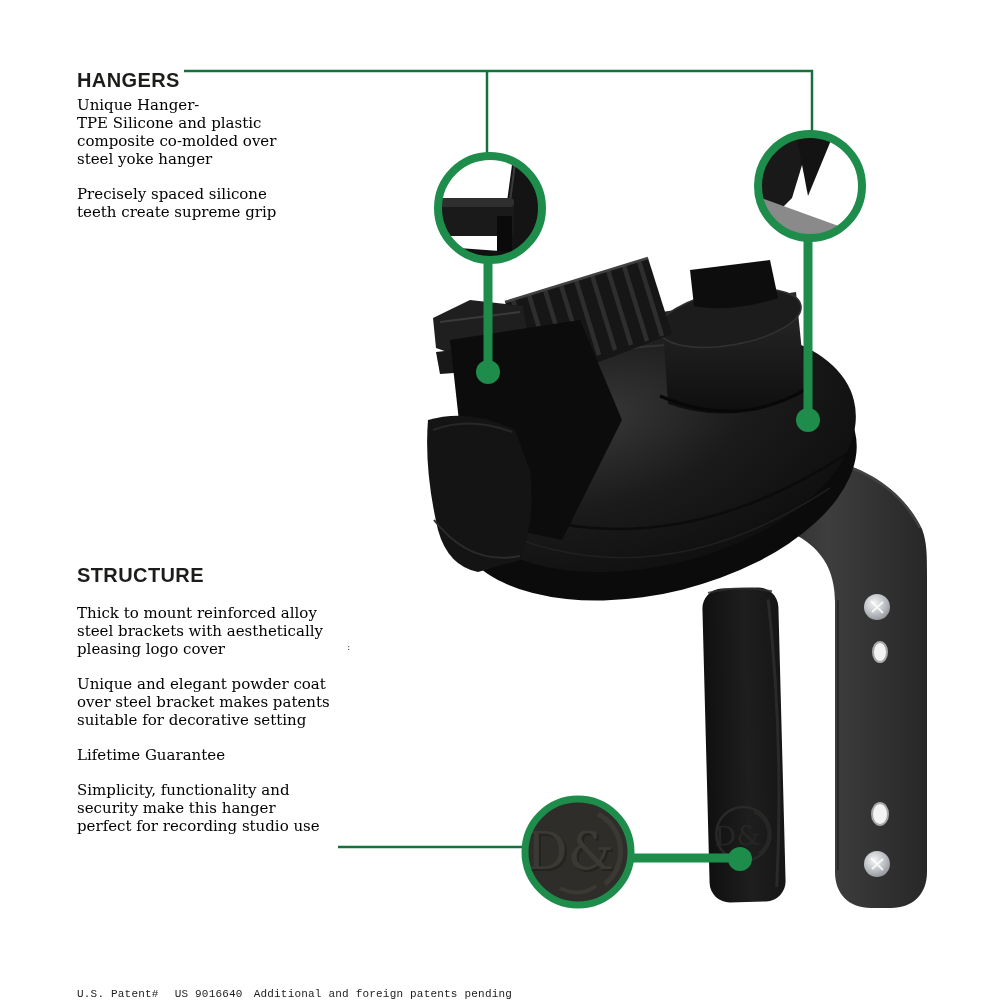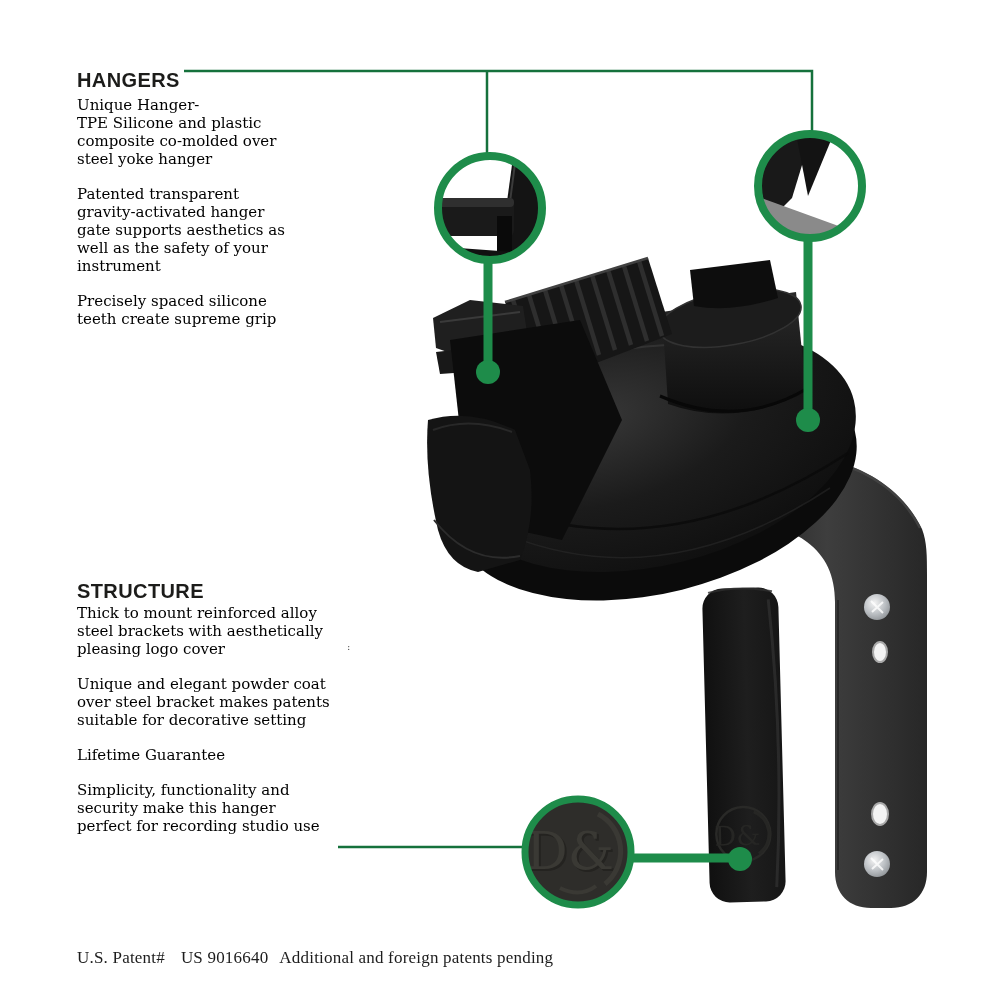--- a/index.html
+++ b/index.html
@@ -7,33 +7,33 @@
     position:relative;width:1000px;height:1000px;background:#ffffff;overflow:hidden;
     font-family:"Liberation Sans",sans-serif;
   }
   .art{position:absolute;left:0;top:0;width:1000px;height:1000px;}
   .heading{
     position:absolute;margin:0;
     font-family:"Liberation Sans",sans-serif;font-weight:bold;
     font-size:20px;letter-spacing:.4px;color:#1c1c1a;
   }
   #hangers-heading{left:77px;top:69px;}
-  #structure-heading{left:77px;top:580px;}
+  #structure-heading{left:77px;top:564px;}
   .para-col{position:absolute;left:77px;width:320px;}
   #hangers-col{top:96px;}
   #structure-col{top:604px;}
   p.body{
     margin:0 0 17px 0;
     font-family:"DejaVu Serif","Liberation Serif",serif;
     font-size:15px;line-height:18px;color:#000000;
     white-space:pre-line;
   }
   .footer{
-    position:absolute;left:77px;top:948px;
-    font-family:Liberation Serif, serif;font-size:17px;color:#1c1c1c;letter-spacing:.2px;
+    position:absolute;left:77px;top:988px;
+    font-family:Liberation Mono, monospace;font-size:11px;color:#1c1c1c;letter-spacing:.2px;
   }
   .footer .gap1{margin-right:16px;}
   .footer .gap2{margin-right:11px;}
   .stray{
     position:absolute;left:347px;top:641px;
     font-family:"DejaVu Serif",serif;font-size:10px;color:#4a4a4a;
   }
 </style>
 </head>
 <body>
@@ -204,25 +204,20 @@
     </g>
   </svg>
 
   <h2 class="heading" id="hangers-heading">HANGERS</h2>
 
   <div class="para-col" id="hangers-col">
     <p class="body">Unique Hanger-
 TPE Silicone and plastic
 composite co-molded over
 steel yoke hanger</p>
-    <p class="body">Patented transparent
-gravity-activated hanger
-gate supports aesthetics as
-well as the safety of your
-instrument</p>
     <p class="body">Precisely spaced silicone
 teeth create supreme grip</p>
   </div>
 
   <h2 class="heading" id="structure-heading">STRUCTURE</h2>
 
   <div class="para-col" id="structure-col">
     <p class="body">Thick to mount reinforced alloy
 steel brackets with aesthetically
 pleasing logo cover</p>

